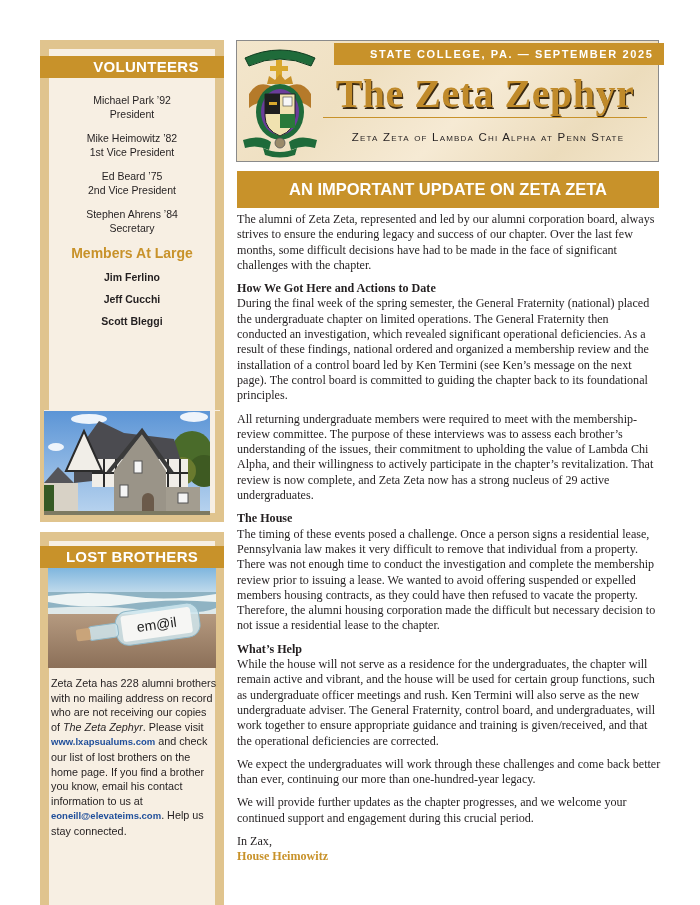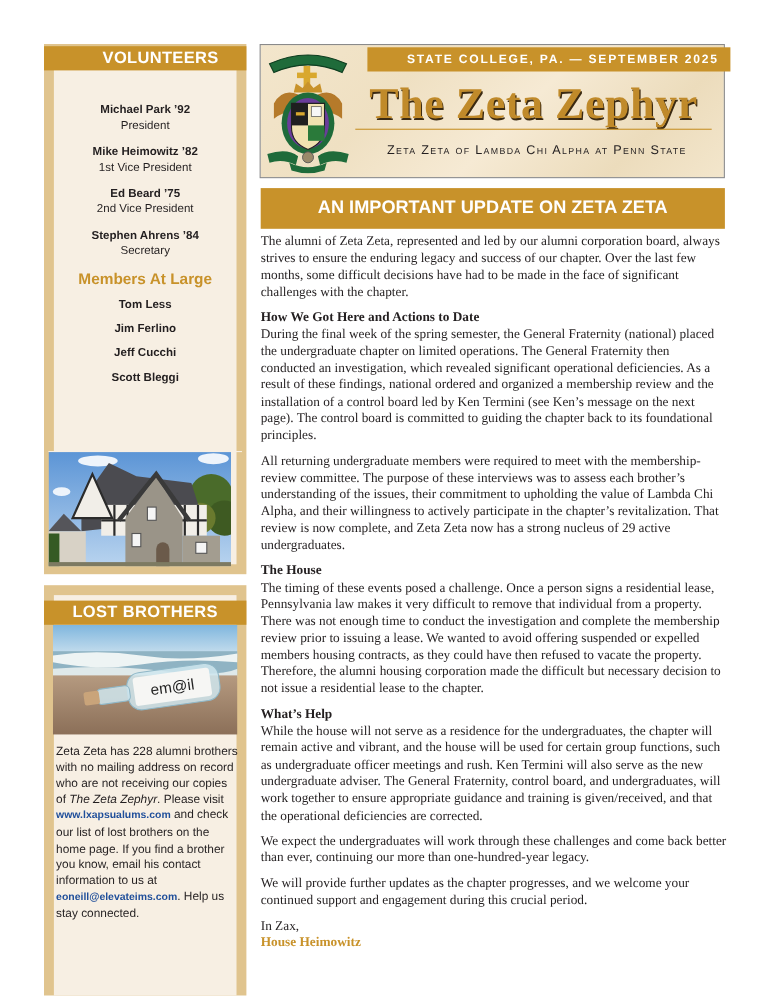--- a/index.html
+++ b/index.html
@@ -7,25 +7,25 @@
 
   
   .box { position: absolute; left: 40px; width: 184px; background: #e0c48e; }
   .box-inner { position: absolute; left: 9px; right: 9px; background: #f7efe3; }
   .banner { position: absolute; left: 0; right: 0; height: 22px; background: #c8922a; color: #fff;
             font-family: "Liberation Sans", "DejaVu Sans", sans-serif; font-weight: bold; font-size: 15px;
             text-align: center; line-height: 22px; letter-spacing: 0.3px; }
 
   #vol-box { top: 40px; height: 482px; }
   #vol-box .box-inner { top: 9px; bottom: 9px; }
-  #vol-box .banner { top: 2px; padding-left: 28px; }
+  #vol-box .banner { top: 16px; padding-left: 28px; }
   .officers { position: absolute; top: 53px; left: 0; right: 0; text-align: center;
               font-family: "Liberation Sans", "DejaVu Sans", sans-serif; color: #231f20; }
   .officer { margin-bottom: 10px; }
-  .officer .nm { font-weight: bold; font-size: 10.5px; line-height: 14px; }
+  .officer .nm { font-weight: normal; font-size: 10.5px; line-height: 14px; }
   .officer .rl { font-size: 10.5px; line-height: 14px; }
   .mal-title { color: #c8922a; font-weight: bold; font-size: 14px; margin: 4px 0 9px; }
   .mal { font-weight: bold; font-size: 10.5px; line-height: 14px; margin-bottom: 8px; }
 
   .house-photo { position: absolute; left: 4px; right: 4px; top: 370px; height: 104px; overflow: hidden;
                  border-top: 1px solid #f7efe3; }
 
   #lost-box { top: 532px; height: 387px; }
   #lost-box .box-inner { top: 9px; bottom: 9px; }
   #lost-box .banner { top: 14px; }
@@ -79,21 +79,20 @@
     </div>
     <div class="officer">
       <div class="nm">Ed Beard ’75</div>
       <div class="rl">2nd Vice President</div>
     </div>
     <div class="officer">
       <div class="nm">Stephen Ahrens ’84</div>
       <div class="rl">Secretary</div>
     </div>
     <div class="mal-title">Members At Large</div>
-    <div class="mal">Tom Less</div>
     <div class="mal">Jim Ferlino</div>
     <div class="mal">Jeff Cucchi</div>
     <div class="mal">Scott Bleggi</div>
   </div>
   <div class="house-photo">
     <svg width="166" height="104" viewBox="0 0 166 104">
       <defs>
         <linearGradient id="sky" x1="0" y1="0" x2="0" y2="1">
           <stop offset="0" stop-color="#5c95d6"></stop>
             <stop offset="1" stop-color="#b9d4ef"></stop>

